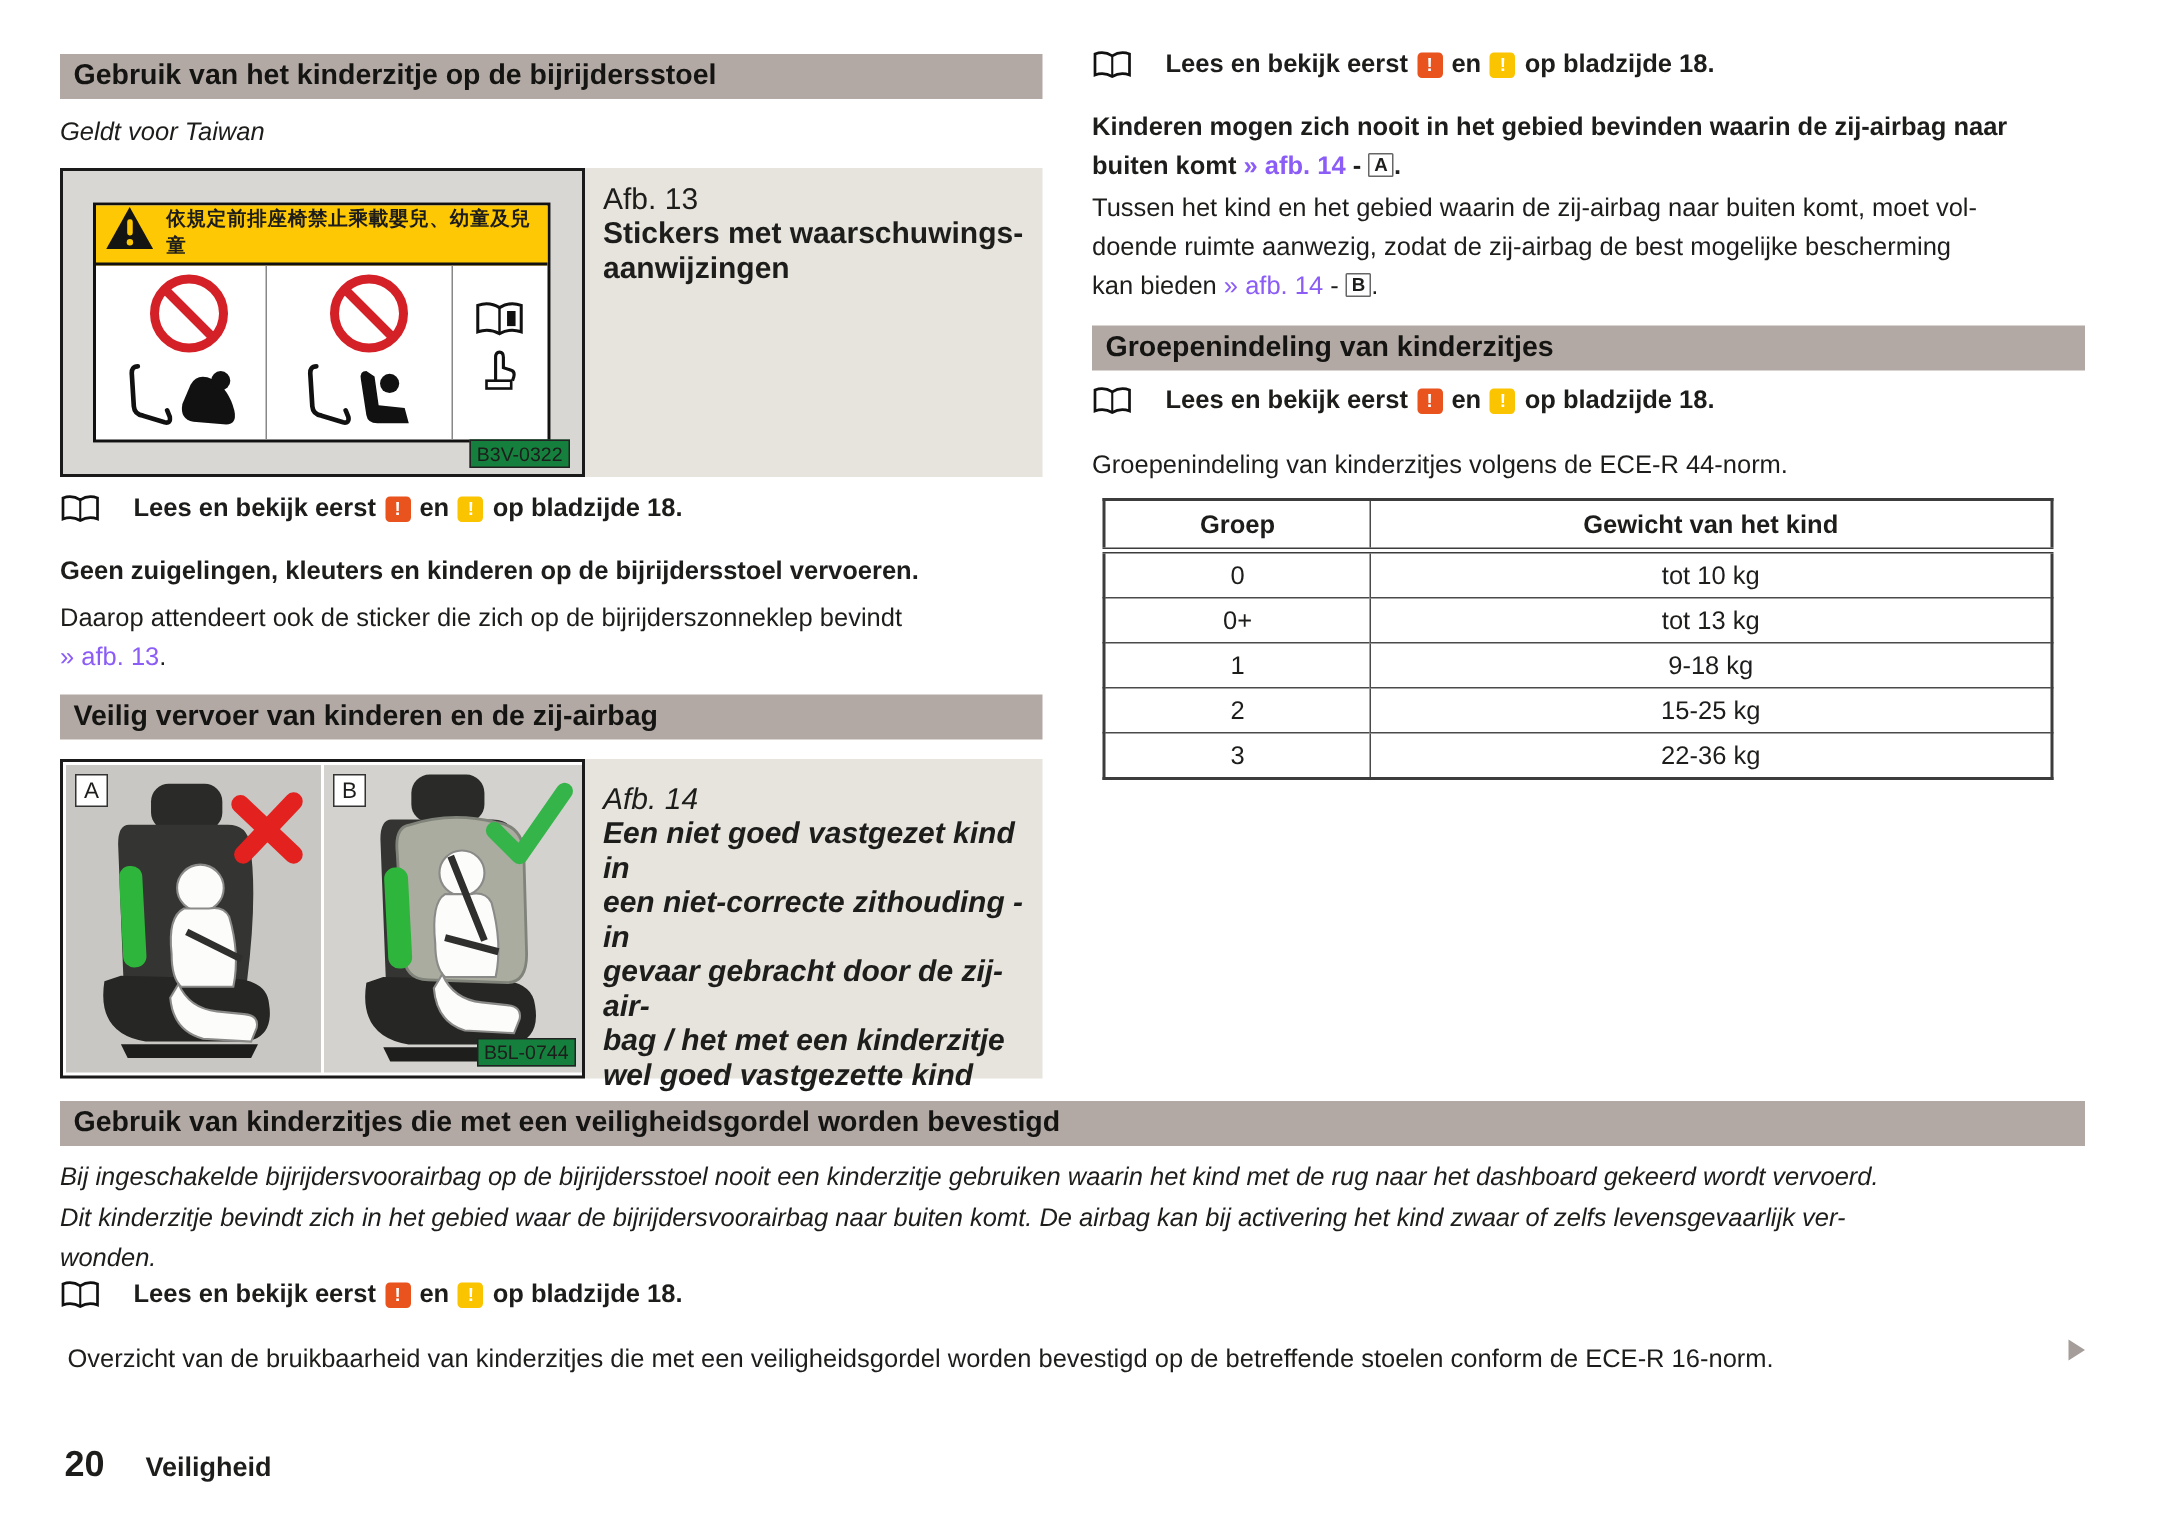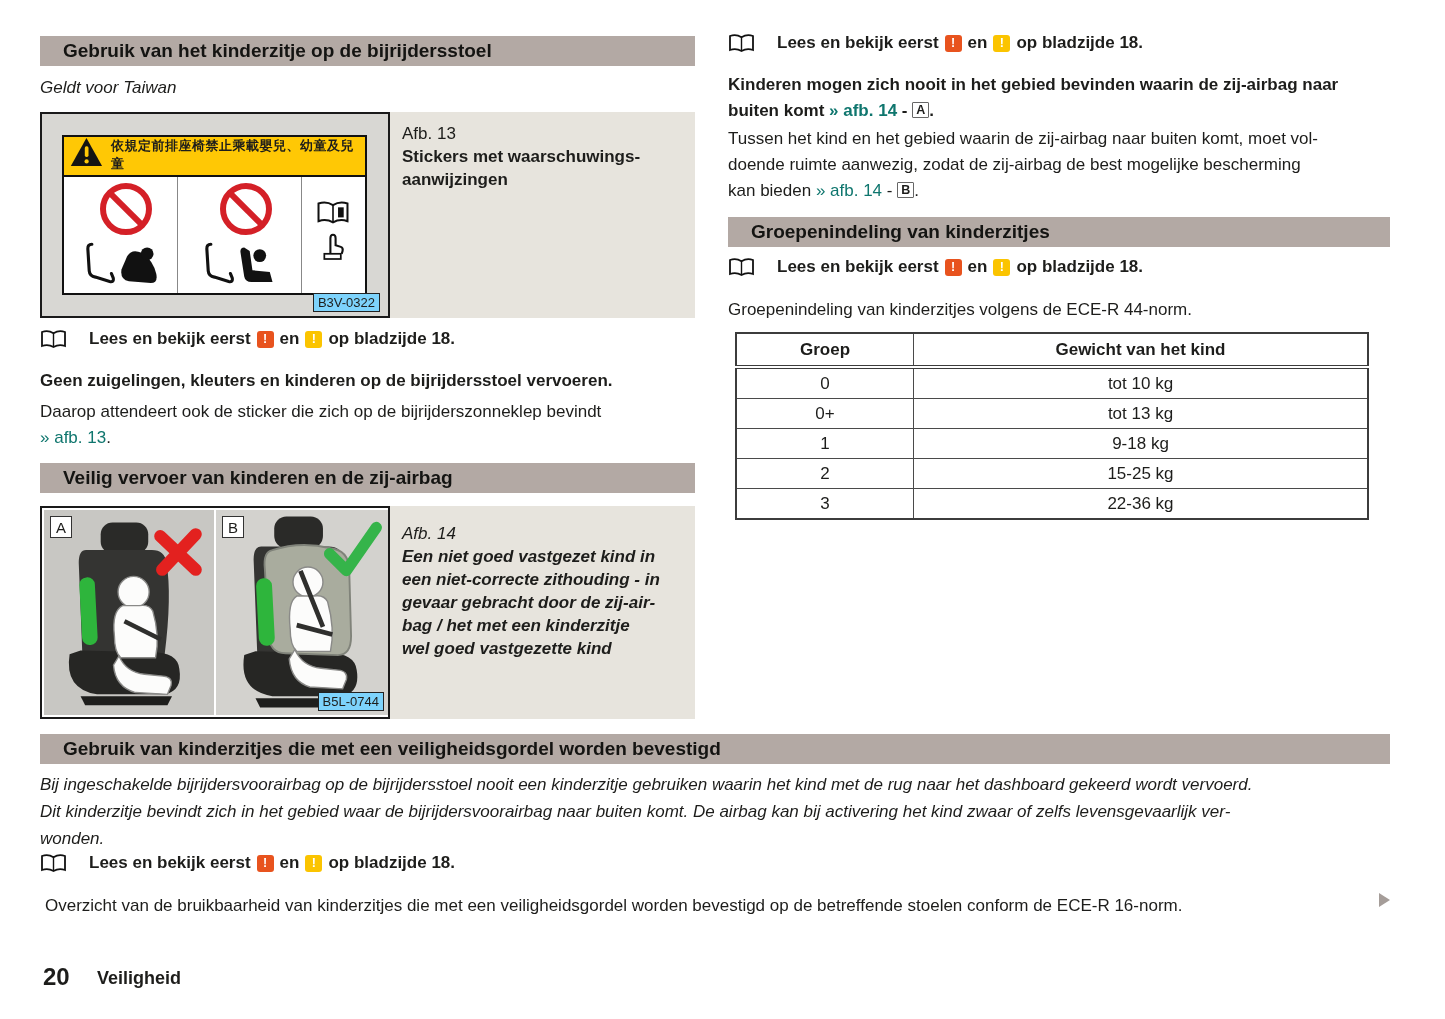--- a/index.html
+++ b/index.html
@@ -1,52 +1,52 @@
 <!DOCTYPE html>
 <html><head>
 <meta charset="utf-8">
 <style>
   html,body{margin:0;padding:0;background:#fff;}
   .page{position:relative;width:1445px;height:1019px;background:#ffffff;
         font-family:"Liberation Sans",sans-serif;color:#1d1d1b;overflow:hidden;}
   .abs{position:absolute;}
   .bar{position:absolute;background:#b3a9a4;font-weight:bold;font-size:19px;color:#141412;
-       height:30px;line-height:30px;padding-left:23px;box-sizing:border-box;}
+       height:30px;line-height:30px;padding-left:9px;box-sizing:border-box;}
   .italic{font-style:italic;}
   .txt{font-size:17px;line-height:26px;}
   .bold{font-weight:bold;}
   .pre{white-space:pre-line;}
-  .link{color:#0f766e;}
+  .link{color:#8b5cf6;}
   .note{position:absolute;display:flex;align-items:center;gap:22px;font-weight:bold;font-size:17px;}
   .note-inner{display:flex;align-items:center;gap:6px;}
   .badge{width:17px;height:17px;border-radius:3px;color:#fff;font-weight:bold;font-size:12.5px;
          display:inline-flex;align-items:center;justify-content:center;line-height:1;}
   .badge-orange{background:#e8531e;}
   .badge-yellow{background:#fbc400;}
   .boxed{display:inline-block;border:1.3px solid #666;background:#fff;font-size:12.5px;
          font-weight:bold;line-height:14px;padding:0 3px;vertical-align:2px;border-radius:1px;}
   .figure{position:absolute;background:#e7e4dd;}
   .fig-img{position:absolute;left:0;top:0;border:2px solid #1a1a1a;background:#d8d7d3;box-sizing:border-box;}
-  .fig-caption{position:absolute;font-size:17px;line-height:23px;}
+  .fig-caption{position:absolute;font-size:20px;line-height:23px;}
   .cap-bold{font-weight:bold;white-space:pre-line;}
   
   .sticker{position:absolute;left:20px;top:21px;width:305px;height:160px;border:2px solid #111;
            background:#fff;box-sizing:border-box;}
   .sticker-band{display:flex;gap:8px;background:#ffc805;height:40px;
                 border-bottom:2px solid #111;padding:0 6px;box-sizing:border-box;}
   .sticker-cjk{font-weight:bold;font-size:13px;letter-spacing:.5px;}
   .sticker-body{display:flex;height:116px;}
   .sticker-cell{position:relative;border-right:1.5px solid #888;display:flex;align-items:flex-end;
                 justify-content:center;gap:2px;padding-bottom:8px;box-sizing:border-box;}
   .sticker-cell:last-child{border-right:none;}
   .no-sign{position:absolute;width:52px;height:52px;border:6px solid #d42027;border-radius:50%;
            top:6px;box-sizing:border-box;}
   .no-sign:after{content:"";position:absolute;left:-4px;right:-4px;top:50%;height:6px;margin-top:-3px;
                  background:#d42027;transform:rotate(45deg);}
-  .code-tag{position:absolute;right:8px;bottom:4px;border:1.5px solid #222;background:#7dd3fc;
+  .code-tag{position:absolute;right:8px;bottom:4px;border:1.5px solid #222;background:#15803d;
             font-size:13px;padding:0 4px;line-height:17px;}
   
   .panel{position:absolute;top:2px;bottom:2px;}
   .panel-label{position:absolute;left:6px;top:6px;width:22px;height:22px;background:#fff;
                border:1.5px solid #333;font-size:15px;display:flex;align-items:center;
                justify-content:center;box-sizing:border-box;}
   .mark{position:absolute;}
   
   table.groups{border-collapse:collapse;width:634px;table-layout:fixed;}
   table.groups th,table.groups td{font-size:17px;text-align:center;padding:2px 4px;}

